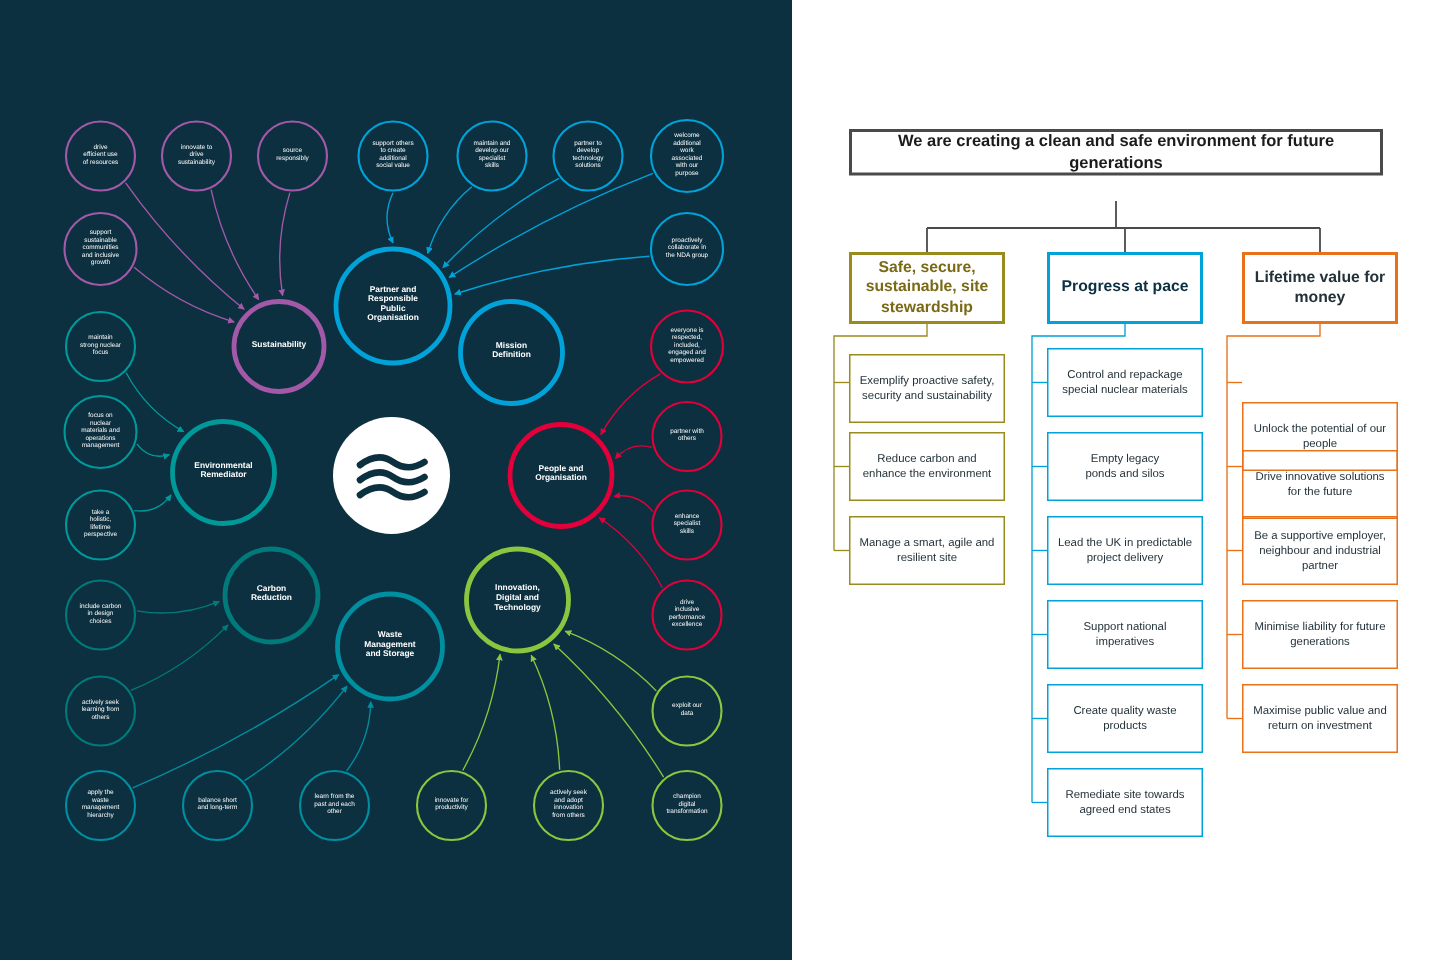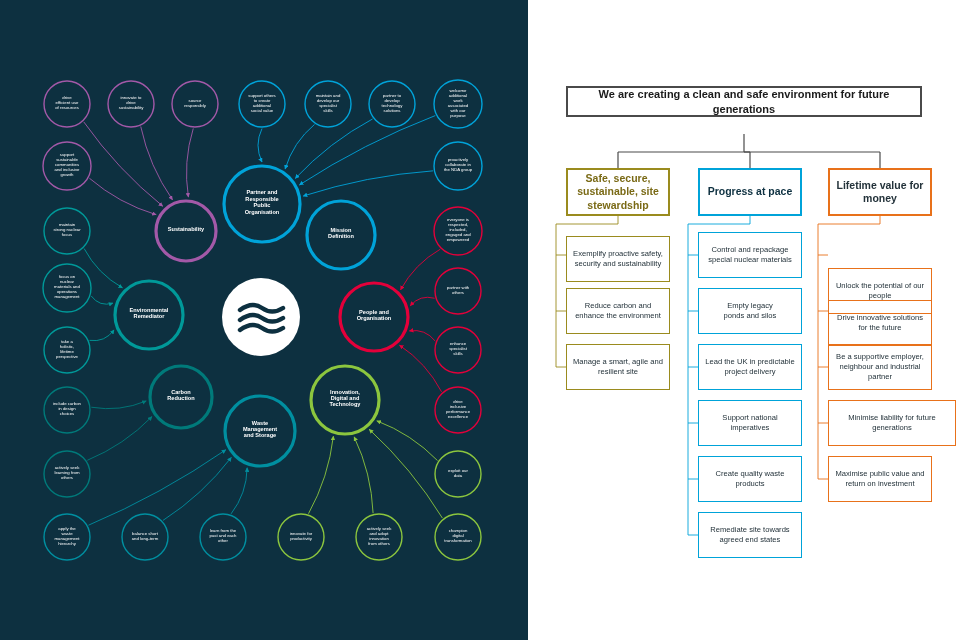--- a/index.html
+++ b/index.html
@@ -284,21 +284,21 @@
         </div>
         <div style="position: absolute; left: 300px; top: 232px; width: 104px; height: 46px; border: 1.4px solid rgb(232, 113, 26); display: flex; align-items: center; justify-content: center; box-sizing: border-box; padding: 0px 6px; margin-top: 36px;">
           <div class="item-text">Unlock the potential of our people</div>
         </div>
         <div style="position: absolute; left: 300px; top: 288px; width: 104px; height: 46px; border: 1.4px solid rgb(232, 113, 26); display: flex; align-items: center; justify-content: center; box-sizing: border-box; padding: 0px 6px; margin-top: 12px;">
           <div class="item-text">Drive innovative solutions for the future</div>
         </div>
         <div style="position: absolute; left: 300px; top: 344px; width: 104px; height: 46px; border: 1.4px solid rgb(232, 113, 26); display: flex; align-items: center; justify-content: center; box-sizing: border-box; padding: 0px 6px;">
           <div class="item-text">Be a supportive employer, neighbour and industrial partner</div>
         </div>
-        <div style="position: absolute; left: 300px; top: 400px; width: 128px; height: 46px; border: 1.4px solid rgb(232, 113, 26); display: flex; align-items: center; justify-content: flex-end; box-sizing: border-box; padding: 11px 6px;">
+        <div style="position: absolute; left: 300px; top: 400px; width: 104px; height: 46px; border: 1.4px solid rgb(232, 113, 26); display: flex; align-items: center; justify-content: flex-end; box-sizing: border-box; padding: 11px 6px;">
           <div class="item-text">Minimise liability for future generations</div>
         </div>
         <div style="position: absolute; left: 300px; top: 456px; width: 104px; height: 46px; border: 1.4px solid rgb(232, 113, 26); display: flex; align-items: center; justify-content: center; box-sizing: border-box; padding: 0px 6px;">
           <div class="item-text">Maximise public value and return on investment</div>
         </div>
       </div>
   </div>
 
 </div>
 

